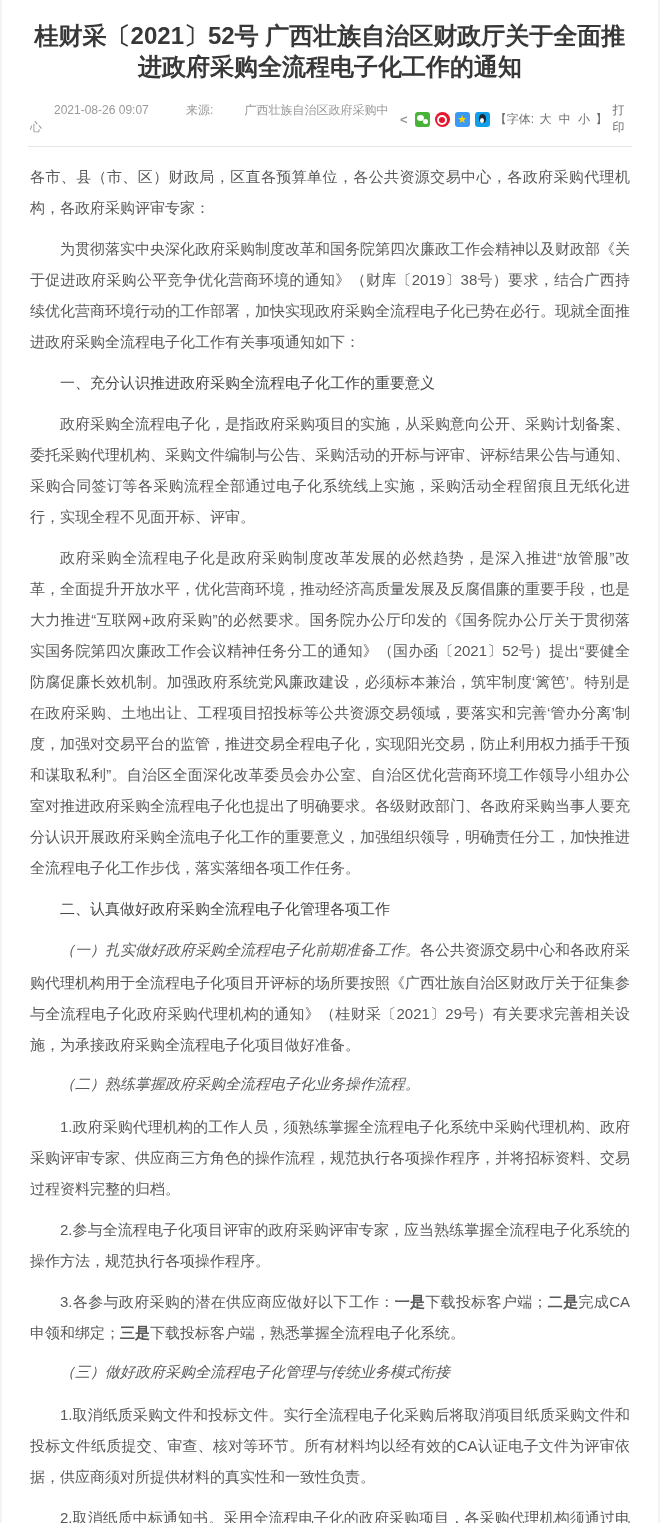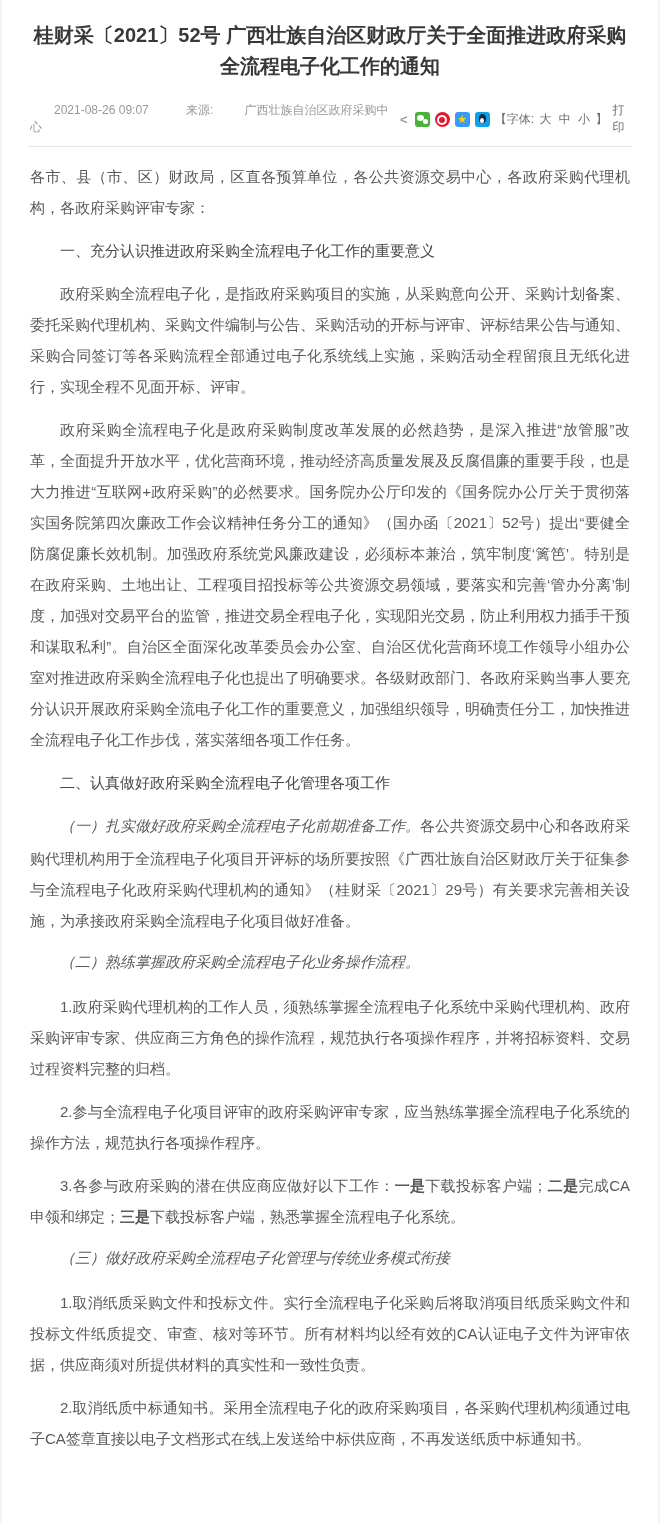--- a/index.html
+++ b/index.html
@@ -1,39 +1,39 @@
 <!DOCTYPE html>
 <html><head>
 <meta charset="utf-8">
 <style>
   html,body{margin:0;padding:0;}
   body{background:#f3f3f3;font-family:"Liberation Sans","DejaVu Sans",sans-serif;}
   .page{width:656px;margin:0 auto;background:#ffffff;min-height:1523px;box-sizing:border-box;padding:14px 28px 30px;}
-  .title{font-size:20px;line-height:31px;text-align:center;color:#383838;margin:6px 0 16px;font-weight:bold;}
+  .title{font-size:24px;line-height:31px;text-align:center;color:#383838;margin:6px 0 16px;font-weight:bold;}
   .meta{display:flex;justify-content:space-between;align-items:center;font-size:12px;color:#999;padding:4px 0 10px;}
   .meta-left span{margin-right:10px;margin-left:24px;}
   .meta-right{display:flex;align-items:center;gap:5px;color:#8a8a8a;}
   .share-arrow{font-weight:bold;font-size:13px;color:#9a9a9a;cursor:pointer;margin-right:2px;}
   .icon{width:15px;height:15px;border-radius:3px;display:inline-block;position:relative;cursor:pointer;flex:0 0 auto;}
   .icon.wechat{background:#48b338;}
   .icon.wechat::before,.icon.wechat::after{content:"";position:absolute;background:#fff;border-radius:50%;}
   .icon.wechat::before{width:7px;height:6px;left:2px;top:3px;}
   .icon.wechat::after{width:5px;height:5px;right:2px;bottom:3px;}
   .icon.weibo{background:#e6162d;border-radius:50%;}
   .icon.weibo::before{content:"";position:absolute;width:6px;height:6px;border:2px solid #fff;border-radius:50%;left:2px;top:3px;}
   .icon.qzone{background:#3a9af9;color:#ffd100;font-size:11px;line-height:15px;text-align:center;}
   .icon.qq{background:#10a0e9;}
   .icon.qq::before{content:"";position:absolute;width:7px;height:9px;background:#1c2a34;border-radius:50% 50% 45% 45%;left:4px;top:2px;}
   .icon.qq::after{content:"";position:absolute;width:4px;height:5px;background:#fff;border-radius:50%;left:5.5px;top:6px;}
   .fontctl{color:#6e6e6e;white-space:nowrap;text-align:center;}
   .fontctl .fsz{cursor:pointer;margin:0 2px;}
   .print{color:#6e6e6e;cursor:pointer;}
   .divider{border:none;border-top:1px solid #e3e6e8;margin:0 -2px 14px;}
   .body{font-size:15px;color:#595959;line-height:31px;text-align:justify;}
-  .body p{margin:12px 0 10px;text-indent:2em;}
+  .body p{margin:4px 0 10px;text-indent:2em;}
   .body p.salutation{text-indent:0;}
   .body p.h{font-weight:normal;color:#474747;}
   .kai,p.kai{font-family:Liberation Mono, monospace;font-style:italic;}
   .bold{font-weight:bold;}
 </style>
 </head>
 <body>
 
 <div class="page">
 
@@ -58,20 +58,21 @@
         <span>】</span>
       </span>
       <span class="print">打印</span>
     </div>
   </div>
 
   <hr class="divider">
 
   <div class="body">
       <p class="salutation">各市、县（市、区）财政局，区直各预算单位，各公共资源交易中心，各政府采购代理机构，各政府采购评审专家：</p>
+      <p class="p">为贯彻落实中央深化政府采购制度改革和国务院第四次廉政工作会精神以及财政部《关于促进政府采购公平竞争优化营商环境的通知》（财库〔2019〕38号）要求，结合广西持续优化营商环境行动的工作部署，加快实现政府采购全流程电子化已势在必行。现就全面推进政府采购全流程电子化工作有关事项通知如下：</p>
       <p class="h">一、充分认识推进政府采购全流程电子化工作的重要意义</p>
       <p class="p">政府采购全流程电子化，是指政府采购项目的实施，从采购意向公开、采购计划备案、委托采购代理机构、采购文件编制与公告、采购活动的开标与评审、评标结果公告与通知、采购合同签订等各采购流程全部通过电子化系统线上实施，采购活动全程留痕且无纸化进行，实现全程不见面开标、评审。</p>
       <p class="p">政府采购全流程电子化是政府采购制度改革发展的必然趋势，是深入推进“放管服”改革，全面提升开放水平，优化营商环境，推动经济高质量发展及反腐倡廉的重要手段，也是大力推进“互联网+政府采购”的必然要求。国务院办公厅印发的《国务院办公厅关于贯彻落实国务院第四次廉政工作会议精神任务分工的通知》（国办函〔2021〕52号）提出“要健全防腐促廉长效机制。加强政府系统党风廉政建设，必须标本兼治，筑牢制度‘篱笆’。特别是在政府采购、土地出让、工程项目招投标等公共资源交易领域，要落实和完善‘管办分离’制度，加强对交易平台的监管，推进交易全程电子化，实现阳光交易，防止利用权力插手干预和谋取私利”。自治区全面深化改革委员会办公室、自治区优化营商环境工作领导小组办公室对推进政府采购全流程电子化也提出了明确要求。各级财政部门、各政府采购当事人要充分认识开展政府采购全流电子化工作的重要意义，加强组织领导，明确责任分工，加快推进全流程电子化工作步伐，落实落细各项工作任务。</p>
       <p class="h">二、认真做好政府采购全流程电子化管理各项工作</p>
       <p class="kai-lead"><span class="kai">（一）扎实做好政府采购全流程电子化前期准备工作。</span><span>各公共资源交易中心和各政府采购代理机构用于全流程电子化项目开评标的场所要按照《广西壮族自治区财政厅关于征集参与全流程电子化政府采购代理机构的通知》（桂财采〔2021〕29号）有关要求完善相关设施，为承接政府采购全流程电子化项目做好准备。</span></p>
       <p class="kai">（二）熟练掌握政府采购全流程电子化业务操作流程。</p>
       <p class="p">1.政府采购代理机构的工作人员，须熟练掌握全流程电子化系统中采购代理机构、政府采购评审专家、供应商三方角色的操作流程，规范执行各项操作程序，并将招标资料、交易过程资料完整的归档。</p>
       <p class="p">2.参与全流程电子化项目评审的政府采购评审专家，应当熟练掌握全流程电子化系统的操作方法，规范执行各项操作程序。</p>
       <p class="rich"><span>3.各参与政府采购的潜在供应商应做好以下工作：</span><span class="bold">一是</span><span>下载投标客户端；</span><span class="bold">二是</span><span>完成CA申领和绑定；</span><span class="bold">三是</span><span>下载投标客户端，熟悉掌握全流程电子化系统。</span></p>
       <p class="kai">（三）做好政府采购全流程电子化管理与传统业务模式衔接</p>

